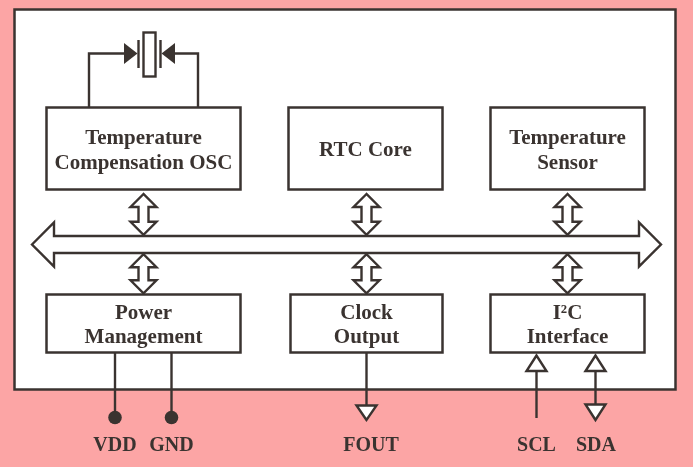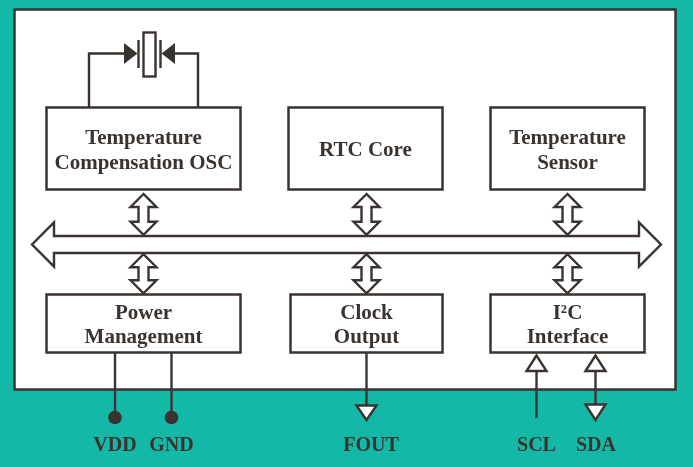--- a/index.html
+++ b/index.html
@@ -4,21 +4,21 @@
 <style>
   html, body {
     margin: 0;
     padding: 0;
     background: #ffffff;
   }
   #stage {
     width: 693px;
     height: 467px;
     position: relative;
-    background: #14b8a6;
+    background: #fca5a5;
     overflow: hidden;
   }
   svg {
     display: block;
   }
   .ink-stroke {
     stroke: #3a3330;
     stroke-width: 2.4;
     fill: none;
   }

